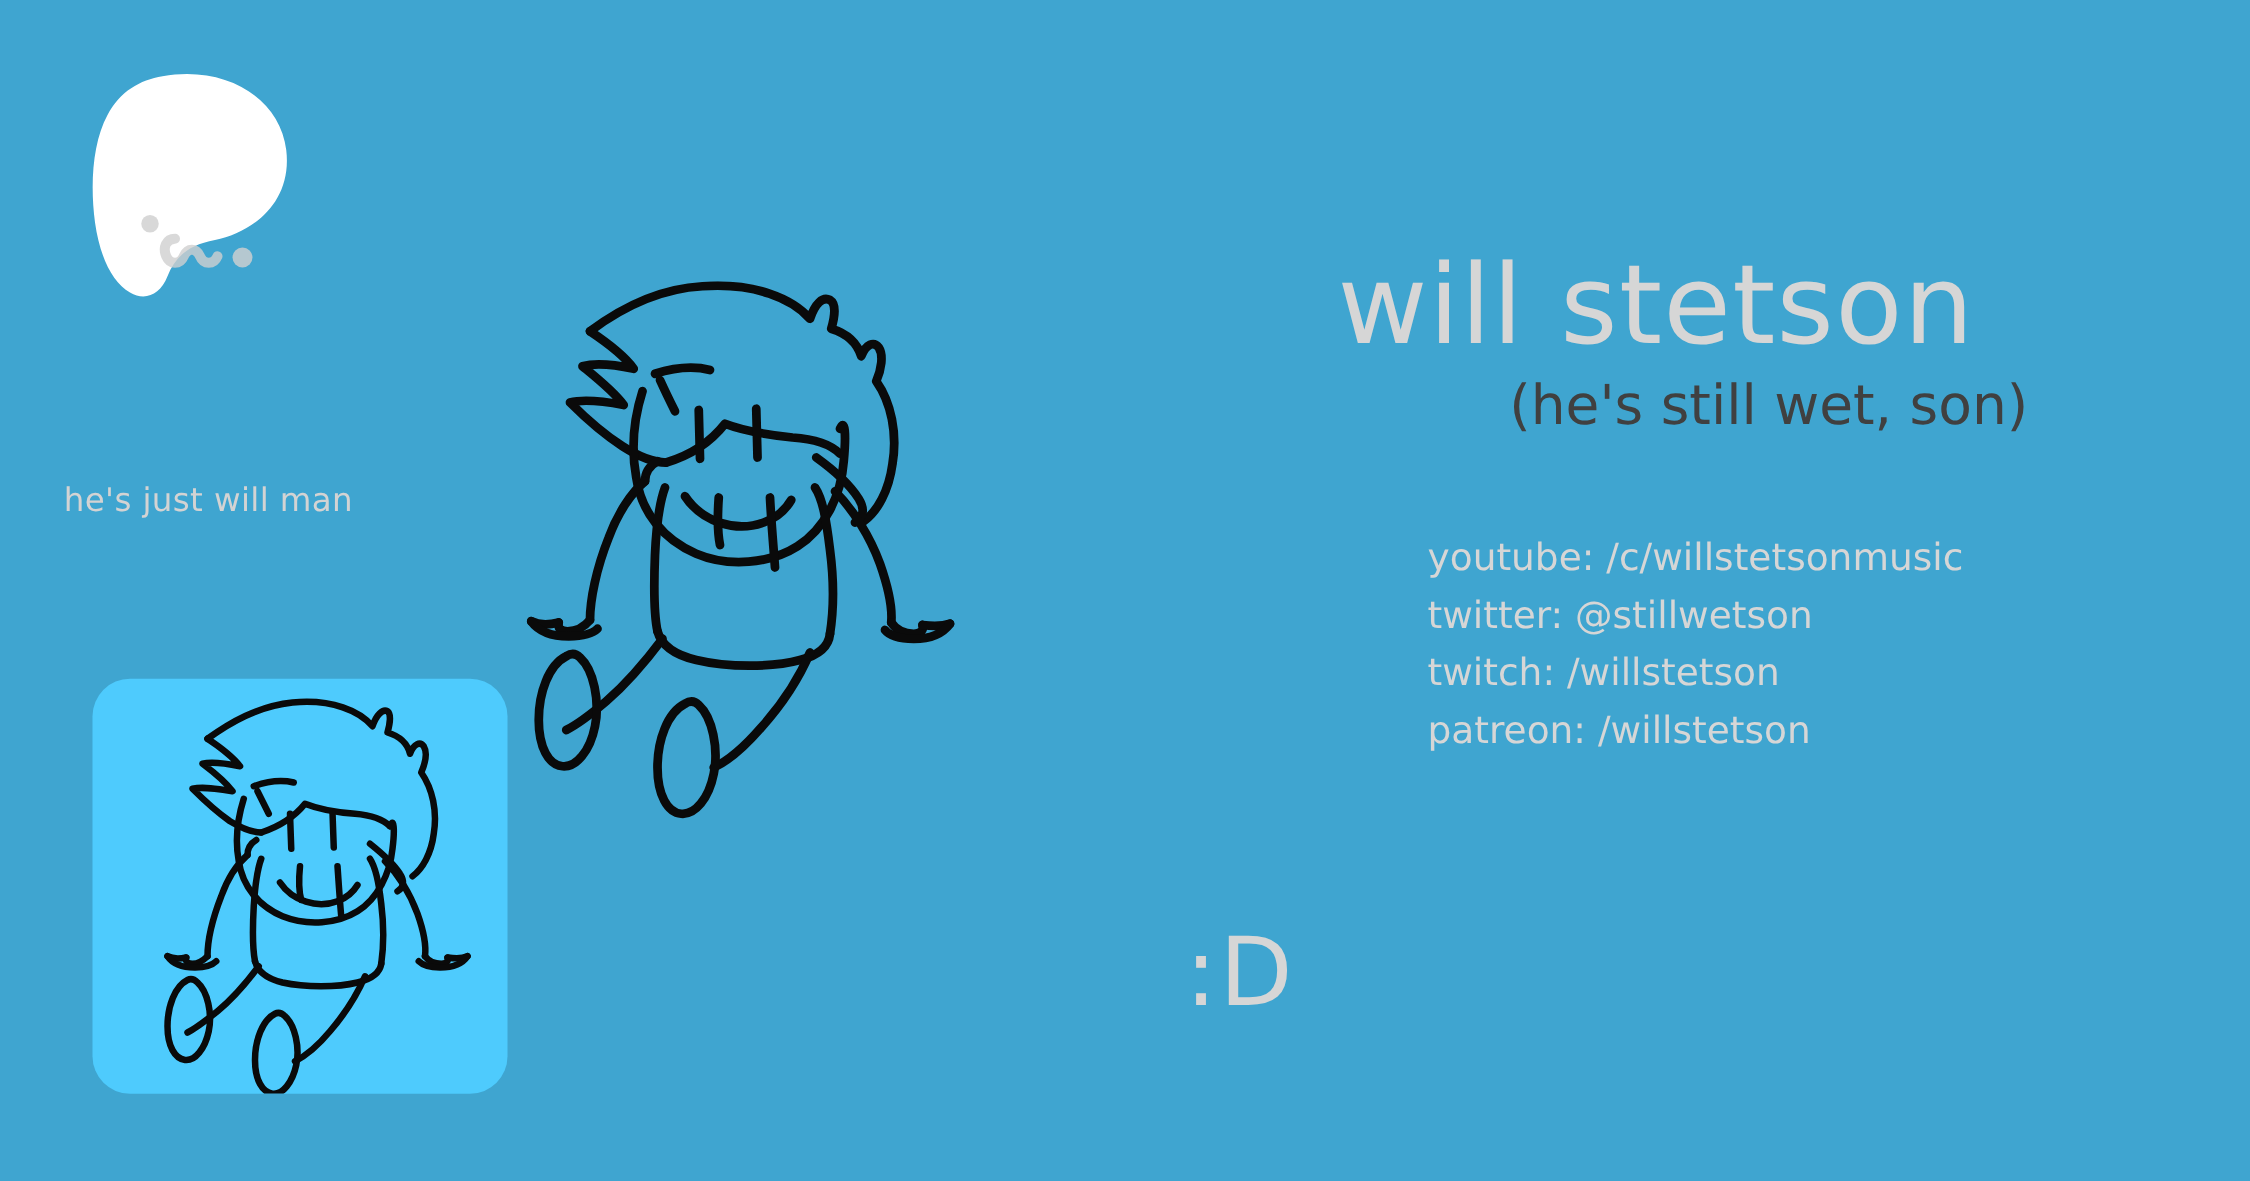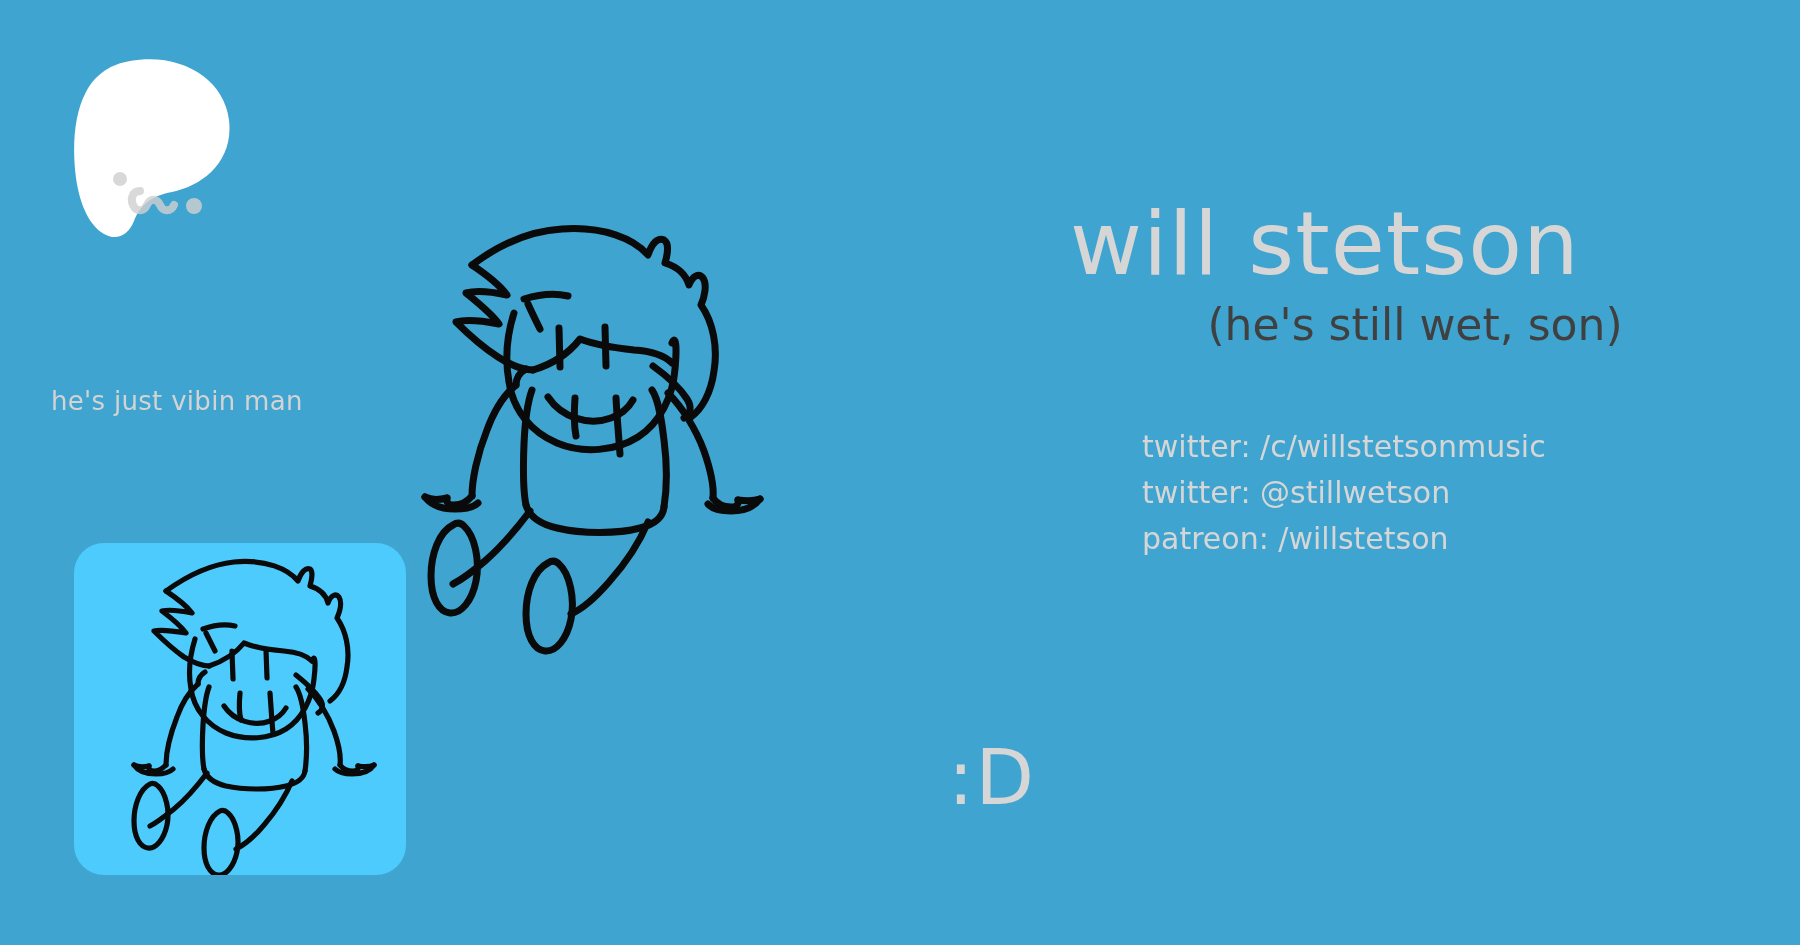--- a/index.html
+++ b/index.html
@@ -119,21 +119,21 @@
                C18 168 8 148 4 120 C0 90 2 56 14 34 C24 15 40 6 58 3 Z" fill="#ffffff"></path>
     </svg>
   </div>
 
   <svg style="position:absolute;left:108px;top:165px;width:120px;height:70px;" viewBox="0 0 120 70" xmlns="http://www.w3.org/2000/svg" aria-hidden="true">
     <circle cx="12" cy="14" r="7" fill="#cfcfcf" opacity="0.82"></circle>
     <path d="M32 26 C25 26 22 33 25 40 C28 47 36 47 39 40 C42 33 49 33 52 40 C55 47 63 47 66 40" stroke="#cfcfcf" stroke-width="8" fill="none" stroke-linecap="round" opacity="0.8"></path>
     <circle cx="86" cy="41" r="8" fill="#cfcfcf" opacity="0.82"></circle>
   </svg>
 
-  <div id="tagline">he's just vibin man</div>
+  <div id="tagline">he's just will man</div>
 
   <div id="avatar-card">
     <svg viewBox="0 0 332 332" xmlns="http://www.w3.org/2000/svg" aria-hidden="true">
       <g fill="none" stroke="#0a0a0a" stroke-width="5.2" stroke-linecap="round" stroke-linejoin="round">
 
         <path d="M92 48 C110 35 132 22 160 19 C192 16 214 26 224 38
                  C227 29 232 24 236 26 C239 28 238 36 236 43
                  C246 46 252 52 254 60 C257 52 262 50 265 54
                  C268 59 266 68 263 75
                  C272 88 276 106 273 124 C271 140 264 152 256 158"></path>
@@ -243,21 +243,22 @@
         <path d="M148 338 C134 345 126 367 126 389 C126 411 134 425 145 426
                  C156 427 167 414 171 394 C175 374 170 349 159 339 C155 335 151 336 148 338 Z"></path>
       </g>
     </svg>
   </div>
 
   <div id="info-panel">
     <div id="channel-name">will stetson</div>
     <div id="channel-tagline">(he's still wet, son)</div>
     <div id="links">
-      <div class="link-row">twitter: /c/willstetsonmusic</div>
+      <div class="link-row">youtube: /c/willstetsonmusic</div>
       <div class="link-row">twitter: @stillwetson</div>
+      <div class="link-row">twitch: /willstetson</div>
       <div class="link-row">patreon: /willstetson</div>
     </div>
   </div>
 
   <div id="emoticon">:D</div>
 
 </div>
 
 </body></html>

